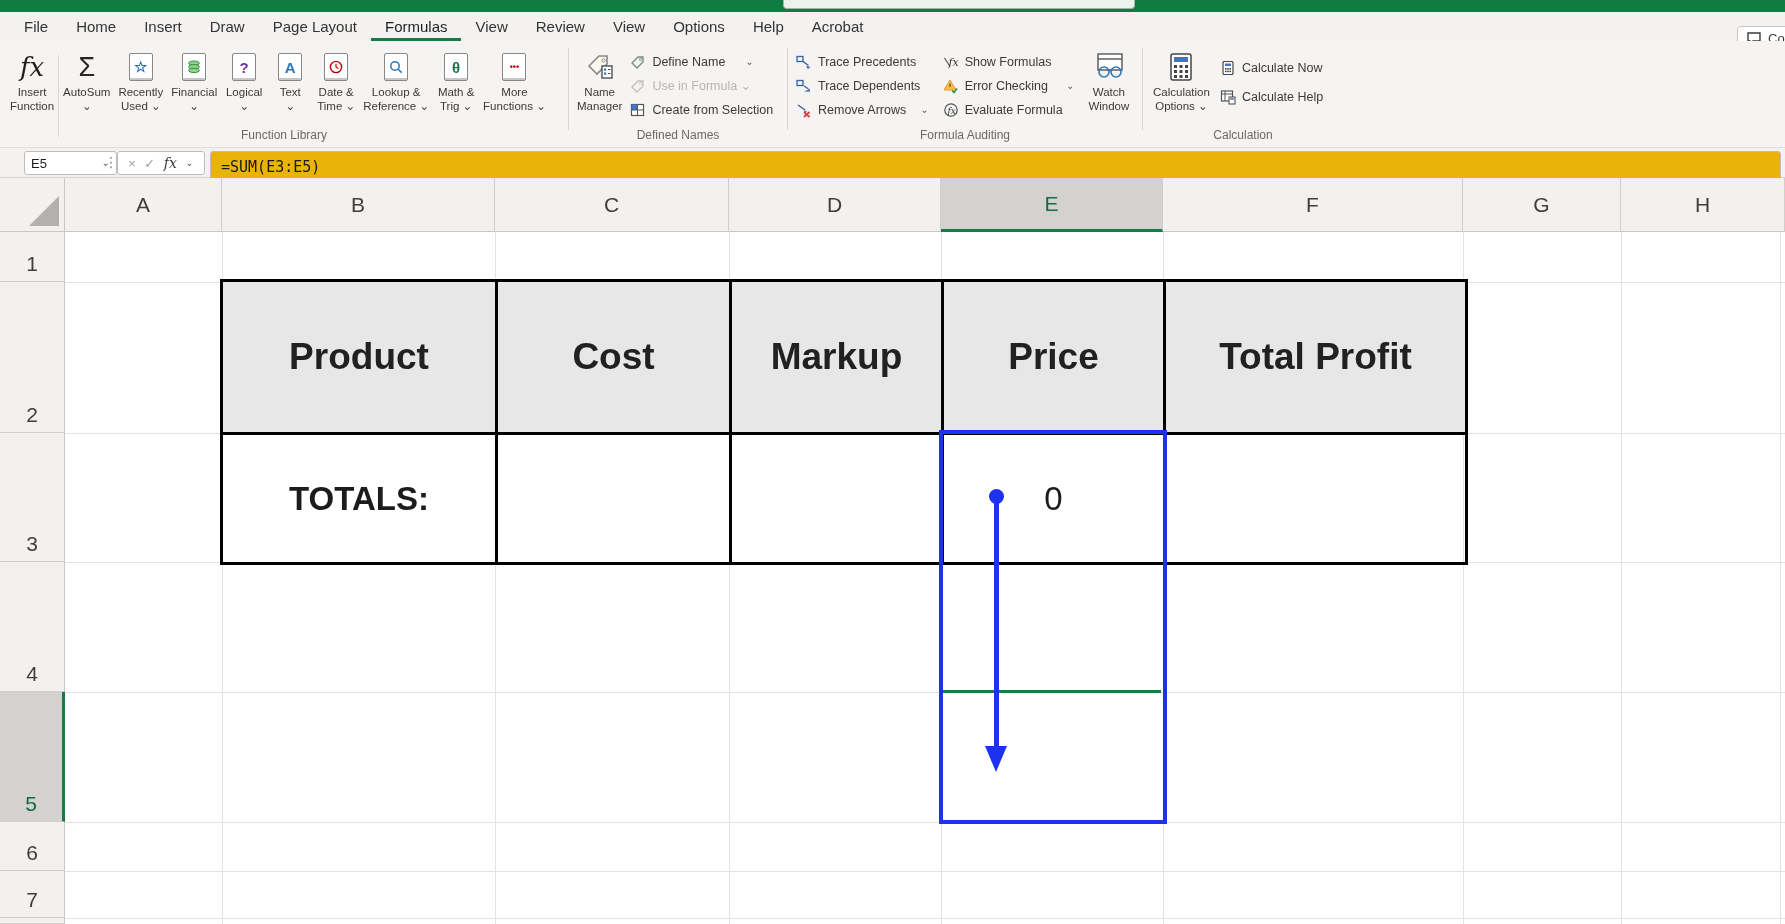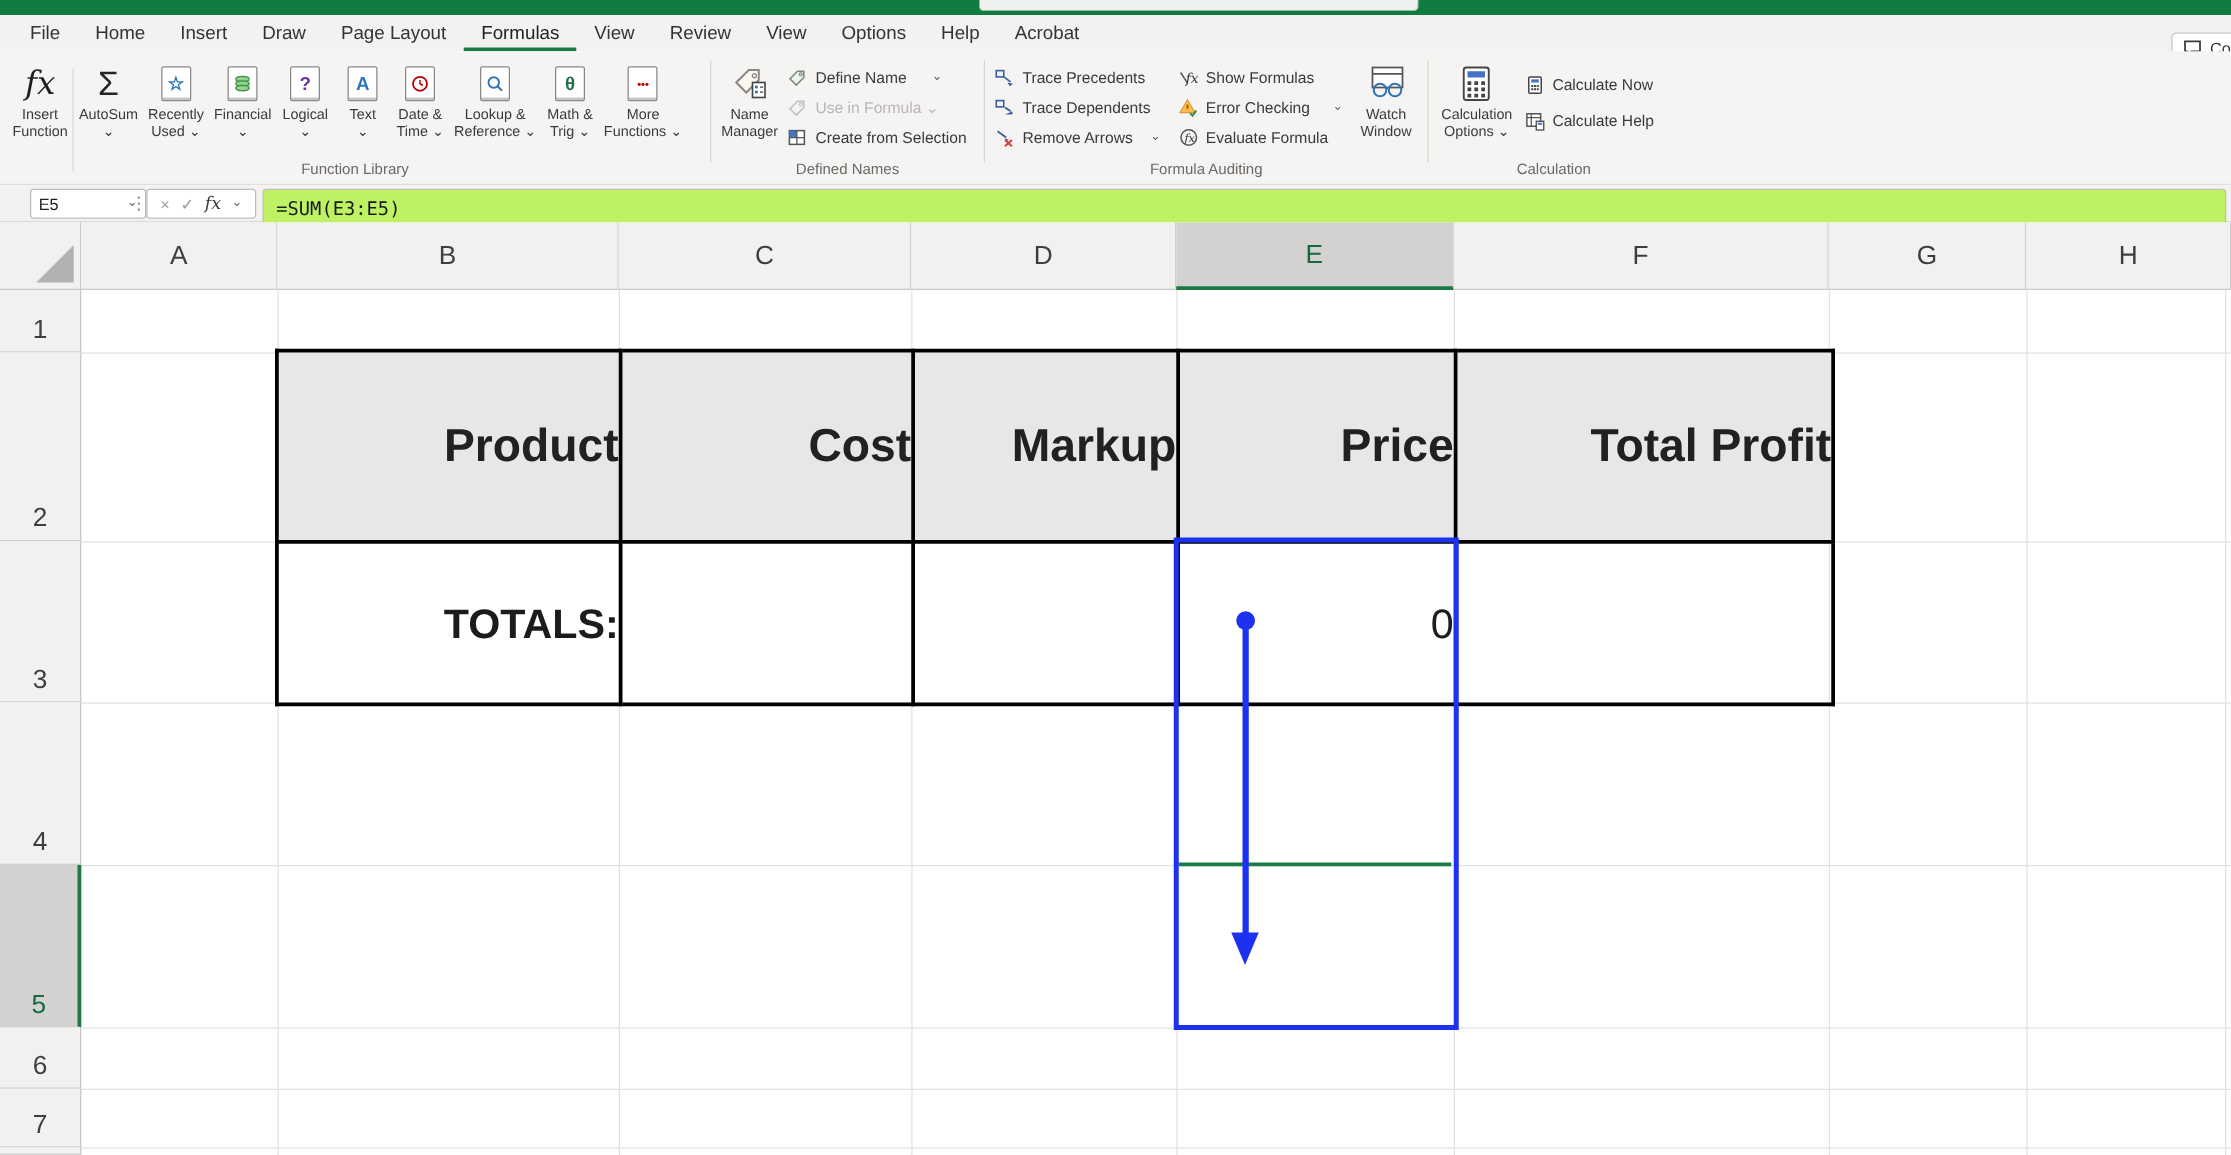--- a/index.html
+++ b/index.html
@@ -51,21 +51,21 @@
   #namebox { position:absolute; left:4px; top:3px; width:93px; height:24px; background:#fff;
              border:1px solid #bfbdbb; border-radius:3px; display:flex; align-items:center;
              font-size:13px; color:#1f1f1f; padding:0 6px;margin-left:20px; }
   #namebox .nb-chev { margin-left:auto; }
   #fb-dots { position:absolute; left:104px; top:6px; color:#8a8886; font-size:14px; }
   #fxbox { position:absolute; left:117px; top:3px; width:88px; height:24px; background:#fff;
            border:1px solid #bfbdbb; border-radius:3px; display:flex; align-items:center;
            justify-content:space-around; padding:0 6px; }
   #fxbox .gray { color:#a19f9d; font-size:13px; }
   #fxbox .fxg { font-family:"DejaVu Serif", serif; font-style:italic; font-size:14px; color:#3b3a39; }
-  #formula-field { position:absolute; left:210px; top:3px; width:1571px; height:24px; background:#bef264;
+  #formula-field { position:absolute; left:210px; top:3px; width:1571px; height:24px; background:#eab308;
                    border:1px solid #bfbdbb; border-radius:3px; display:flex; align-items:center;
                    font-family:"DejaVu Sans Mono", monospace; font-size:15px; color:#1b1b1b; padding:15px 10px; }
 
   
   #sheet { position:absolute; left:0; top:178px; width:1785px; height:746px; background:#fff; }
   #corner { position:absolute; left:0; top:0; width:65px; height:54px; background:#f2f1f0;
             border-right:1px solid #c9c8c7; border-bottom:1px solid #c9c8c7; }
   #corner .tri { position:absolute; right:5px; bottom:5px; width:0; height:0;
                  border-bottom:30px solid #b2b1b0; border-left:30px solid transparent; }
   #colheads { position:absolute; left:65px; top:0; height:54px; display:flex; }
@@ -82,21 +82,21 @@
   .hline { position:absolute; left:65px; right:0; height:1px; background:#e2e2e2; }
 
   
   .wA{width:157px}.wB{width:273px}.wC{width:234px}.wD{width:212px}.wE{width:222px}
   .wF{width:300px}.wG{width:158px}.wH{width:164px}
   .h1{height:50px}.h2{height:151px}.h3{height:129px}.h4{height:130px}.h5{height:130px}
   .h6{height:49px}.h7{height:47px}.h8{height:6px}
 
   
   #datatable { position:absolute; left:220px; top:279px; border-collapse:collapse; table-layout:fixed; z-index:2; }
-  #datatable td { border:3px solid #000; text-align:right; vertical-align:middle;
+  #datatable td { border:3px solid #000; text-align:center; vertical-align:middle;
                   font-size:33px; color:#1c1c1c; overflow:hidden; }
   #datatable tr.thead td { background:#e8e7e7; font-weight:bold; font-size:37px; color:#212121; }
   td.bold { font-weight:bold; }
 
   
   #sel-top { position:absolute; left:943px; top:690px; width:218px; height:3px; background:#1a7a44; z-index:3; }
   #trace-box { position:absolute; left:939px; top:430px; width:228px; height:394px;
                border:4px solid #1d32f0; z-index:5; }
   #trace-dot { position:absolute; left:989px; top:489px; width:15px; height:15px; border-radius:50%;
                background:#1d32f0; z-index:6; }

